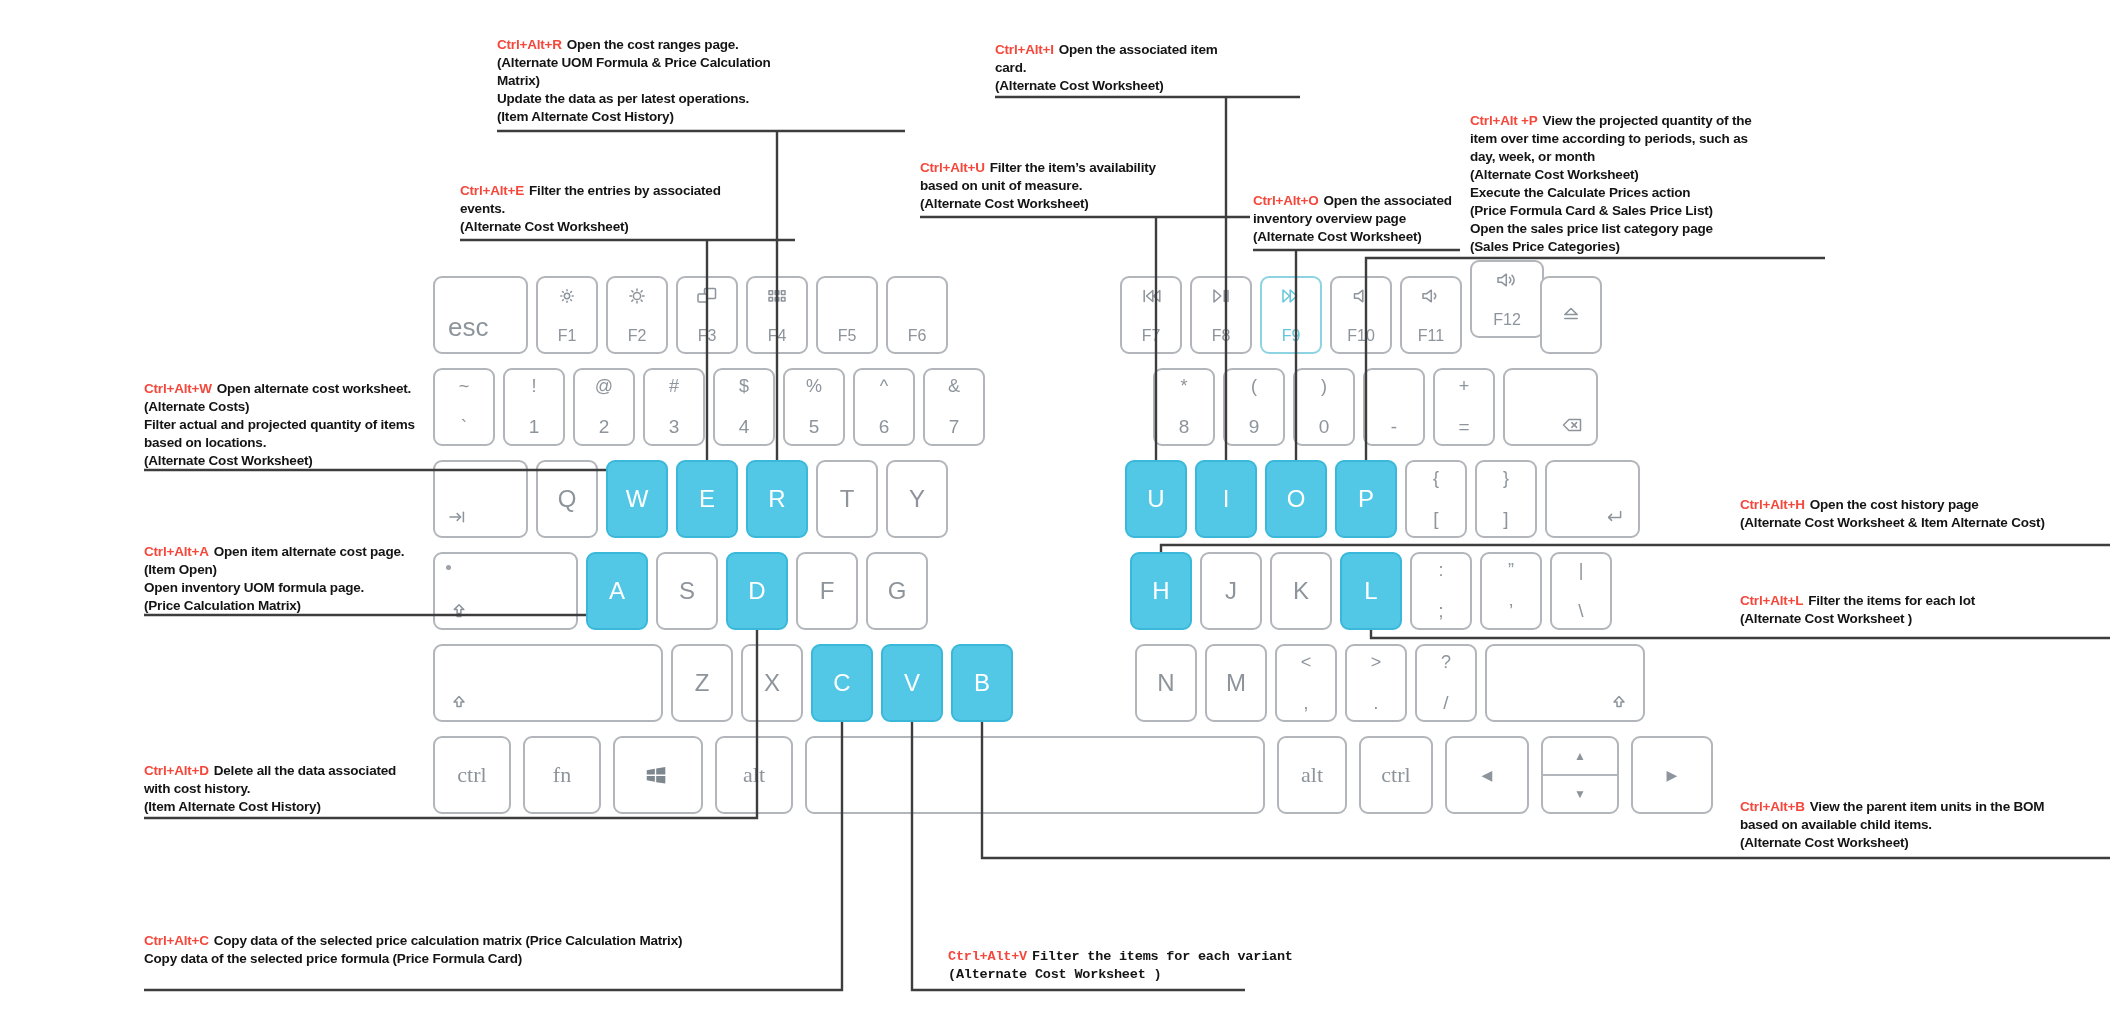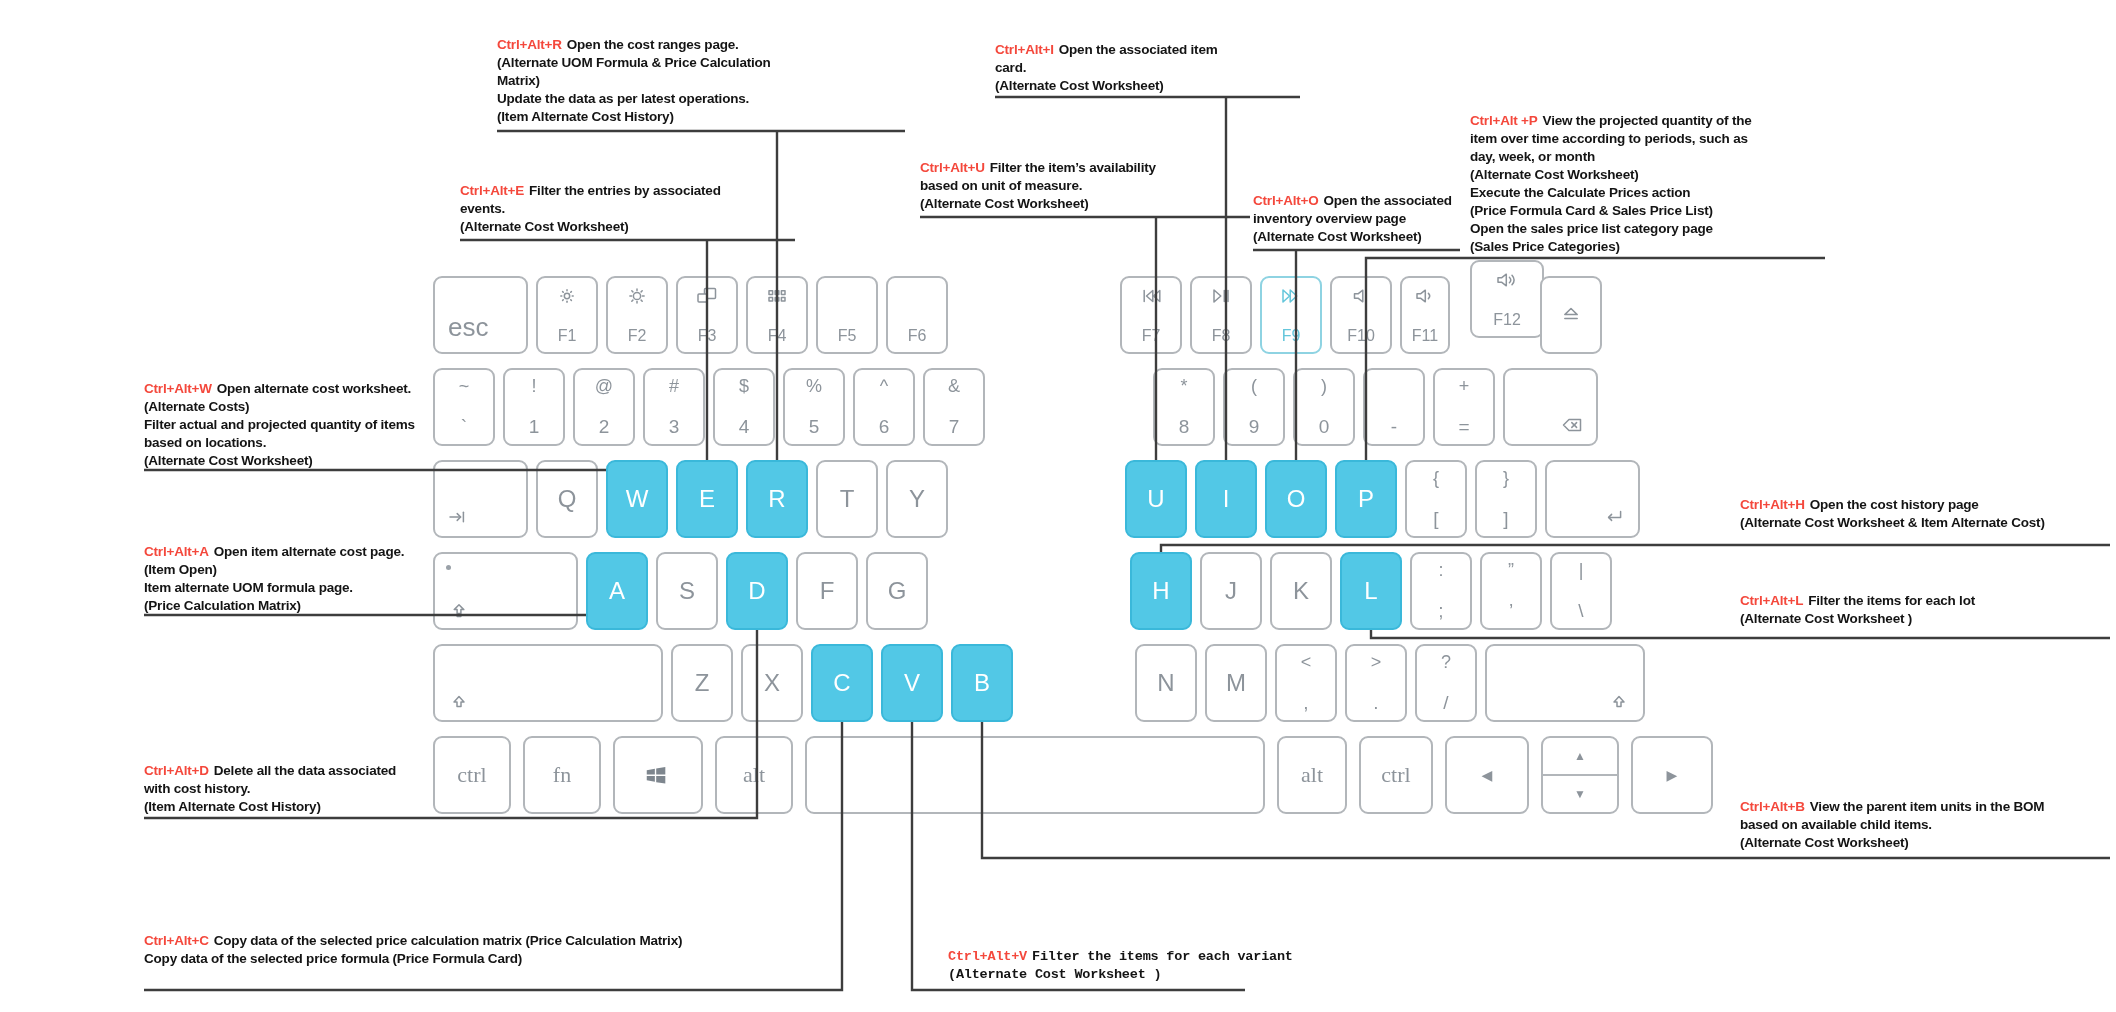--- a/index.html
+++ b/index.html
@@ -153,21 +153,21 @@
         <span class="flabel">F9</span>
       </div>
       <div class="key" style="left: 1330px; top: 276px; width: 62px;">
         <span class="ficon">
           <svg width="30" height="24" viewBox="0 0 30 24" fill="none" stroke="currentColor" stroke-width="1.5" stroke-linecap="round" stroke-linejoin="round">
             <path d="M8.5,9.8 H12 L16.8,6.2 V17.8 L12,14.2 H8.5 Z"></path>
           </svg>
         </span>
         <span class="flabel">F10</span>
       </div>
-      <div class="key" style="left: 1400px; top: 276px; width: 50px;">
+      <div class="key" style="left: 1400px; top: 276px; width: 62px;">
         <span class="ficon">
           <svg width="30" height="24" viewBox="0 0 30 24" fill="none" stroke="currentColor" stroke-width="1.5" stroke-linecap="round" stroke-linejoin="round">
             <path d="M7,9.8 H10.5 L15.3,6.2 V17.8 L10.5,14.2 H7 Z"></path>
             <path d="M18.4,9.4 Q21,12 18.4,14.6"></path>
           </svg>
         </span>
         <span class="flabel">F11</span>
       </div>
       <div class="key" style="left: 1470px; top: 260px; width: 74px;">
         <span class="ficon">
@@ -481,21 +481,21 @@
       <div class="ann" style="left: 144px; top: 380px;">
         <div><span class="sc">Ctrl+Alt+W</span><span>Open alternate cost worksheet.</span></div>
         <div>(Alternate Costs)</div>
         <div>Filter actual and projected quantity of items</div>
         <div>based on locations.</div>
         <div>(Alternate Cost Worksheet)</div>
       </div>
       <div class="ann" style="left: 144px; top: 543px;">
         <div><span class="sc">Ctrl+Alt+A</span><span>Open item alternate cost page.</span></div>
         <div>(Item Open)</div>
-        <div>Item alternate UOM formula page.</div>
+        <div>Open inventory UOM formula page.</div>
         <div>(Price Calculation Matrix)</div>
       </div>
       <div class="ann" style="left: 144px; top: 762px;">
         <div><span class="sc">Ctrl+Alt+D</span><span>Delete all the data associated</span></div>
         <div>with cost history.</div>
         <div>(Item Alternate Cost History)</div>
       </div>
       <div class="ann" style="left: 1740px; top: 496px;">
         <div><span class="sc">Ctrl+Alt+H</span><span>Open the cost history page</span></div>
         <div>(Alternate Cost Worksheet &amp; Item Alternate Cost)</div>

